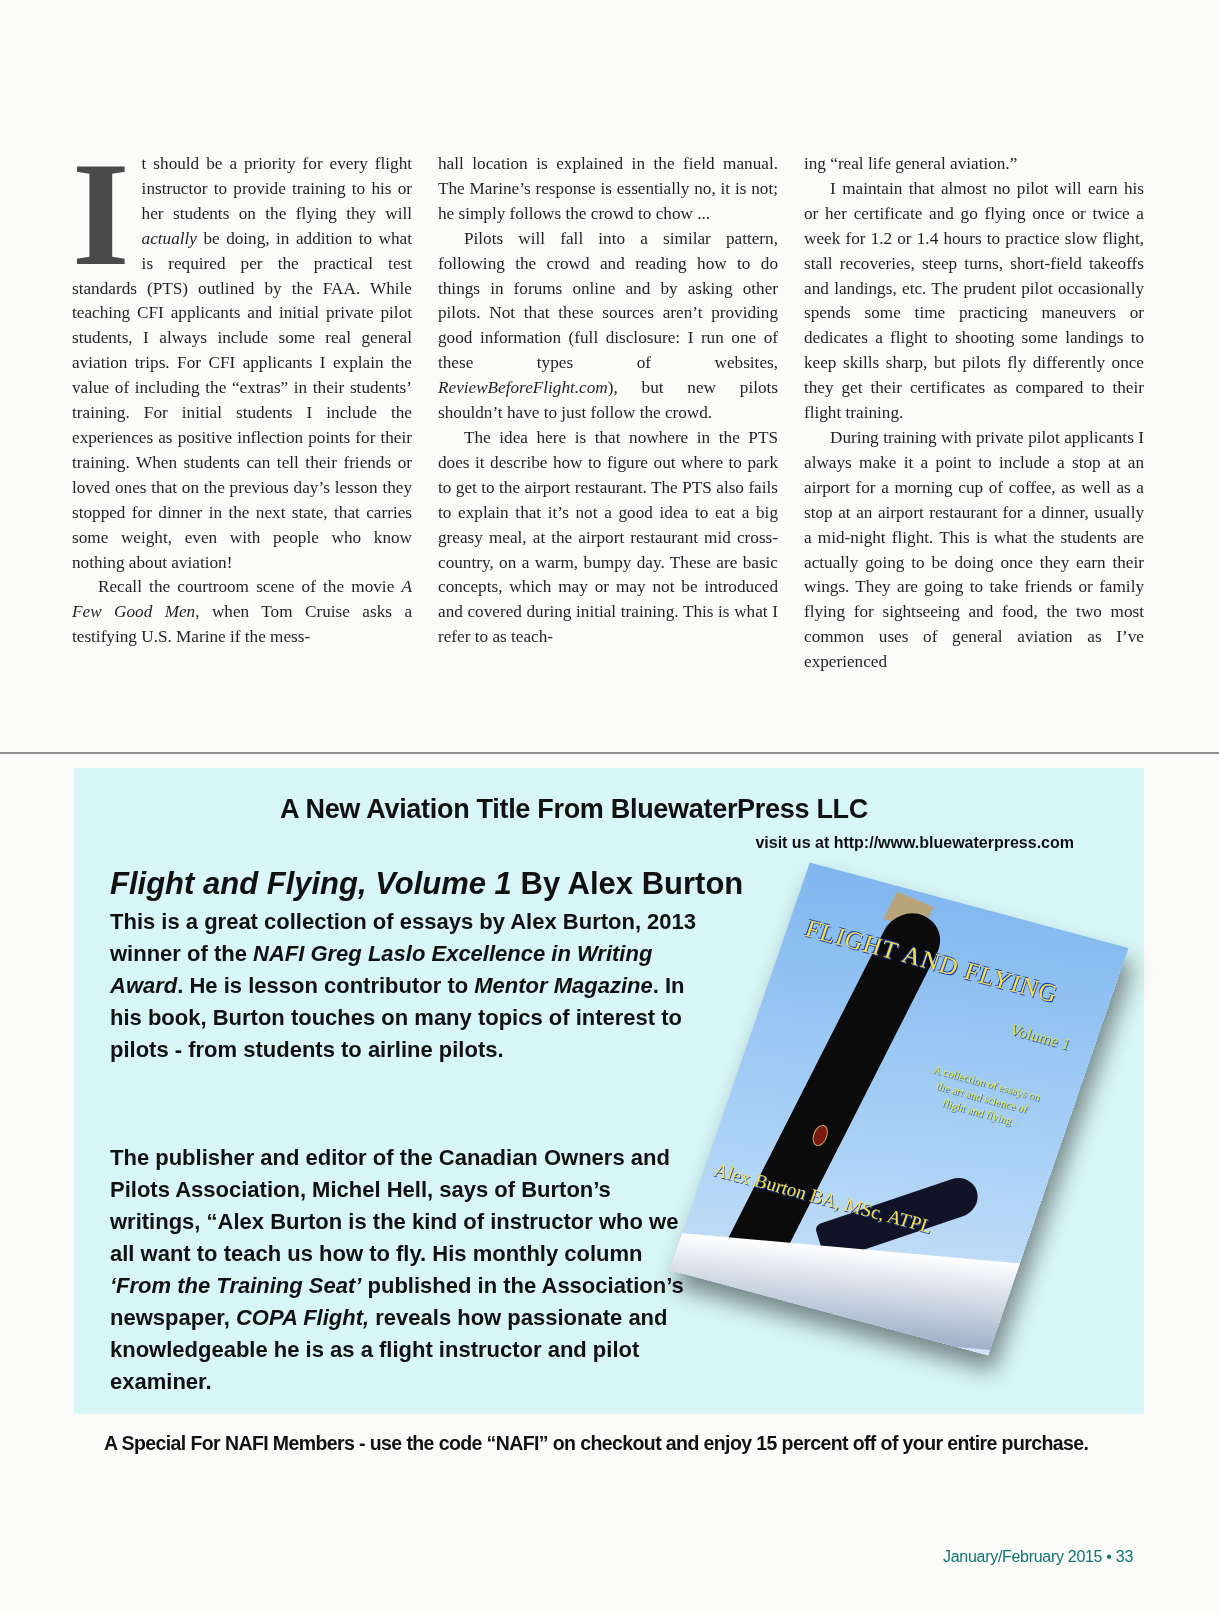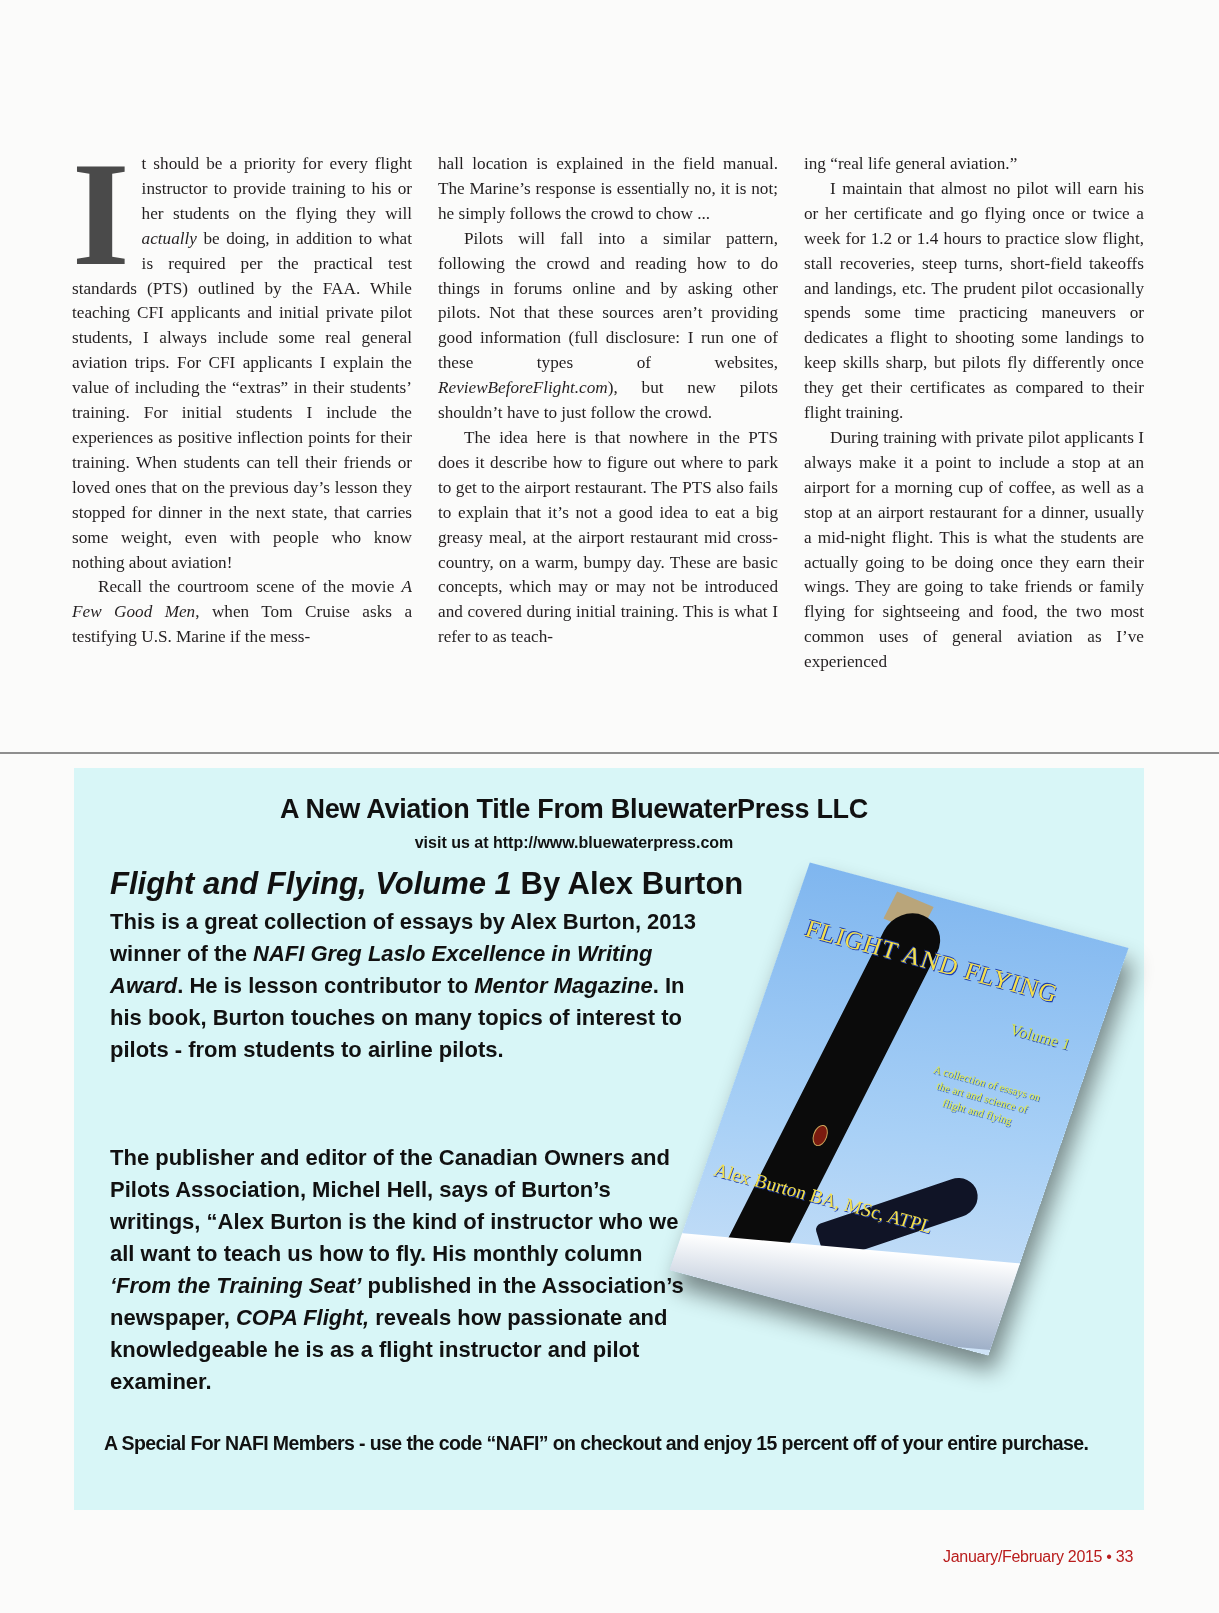--- a/index.html
+++ b/index.html
@@ -21,27 +21,27 @@
   .col3 { left: 732px; }
   .dropcap {
     float: left; font-family: "Liberation Serif", serif; font-size: 148px; line-height: 112px;
     height: 112px; margin: 6px 12px 0 0; color: #4a4a4a; font-weight: bold;
   }
   em { font-style: italic; }
 
   .divider { position: absolute; left: 0; top: 752px; width: 1219px; height: 2px; background: #8e8e8e; }
 
   .ad {
-    position: absolute; left: 74px; top: 768px; width: 1070px; height: 742px;
+    position: absolute; left: 74px; top: 768px; width: 1070px; height: 646px;
     background: #d8f6f7;
     font-family: "Liberation Sans", "DejaVu Sans", sans-serif; color: #111;
   }
   .ad-title { position: absolute; top: 26px; left: 0; width: 1000px; text-align: center;
     font-size: 27px; font-weight: bold; letter-spacing: -0.3px; }
-  .ad-url { position: absolute; top: 66px; left: 0; width: 1000px; text-align: center;
+  .ad-url { position: absolute; top: 66px; left: 0; width: 1000px; text-align: right;
     font-size: 16px; font-weight: bold; }
   .book-title { position: absolute; top: 98px; left: 36px; font-size: 31px; font-weight: bold; }
   .book-title .it { font-style: italic; }
   .ad-para { position: absolute; left: 36px; width: 590px; font-size: 22px; line-height: 32px; font-weight: bold; }
   .ad-para .it { font-style: italic; }
   .p1 { top: 138px; }
   .p2 { top: 374px; }
   .special { position: absolute; top: 664px; left: 30px; font-size: 19.5px; font-weight: bold; letter-spacing: -0.6px; }
 
   .cover-wrap { position: absolute; left: 620px; top: 96px; width: 430px; height: 470px; }
@@ -59,21 +59,21 @@
   .blade-tip { position: absolute; left: 90px; top: 8px; width: 40px; height: 30px; background: #b9a57a; transform: rotate(8deg); }
   .blade2 { position: absolute; left: 120px; top: 300px; width: 160px; height: 40px; background: #101426; transform: rotate(-35deg); border-radius: 6px 20px 20px 6px; }
   .hub { position: absolute; left: -20px; top: 360px; width: 400px; height: 90px; background: linear-gradient(180deg,#ffffff,#9fb0c8); transform: rotate(-10deg); }
   .cover-title { position: absolute; left: 18px; top: 50px; font-family: "Liberation Serif", serif; font-size: 25px; color: #f4e04c;
     text-shadow: 1px 1px 0 #1d3cae, -1px -1px 0 #1d3cae; letter-spacing: 1px; white-space: nowrap; }
   .cover-vol { position: absolute; right: 24px; top: 100px; font-family: "Liberation Serif", serif; font-size: 16px; color: #d6e24a; text-shadow: 1px 1px 0 #2a4aa8; }
   .cover-blurb { position: absolute; right: 30px; top: 160px; width: 120px; text-align: center; font-family: "Liberation Serif", serif; font-size: 11px; line-height: 15px; color: #e2e93e; text-shadow: 1px 1px 0 #3f6ab5; }
   .cover-author { position: absolute; left: 10px; top: 310px; font-family: "Liberation Serif", serif; font-size: 19px; color: #f4e04c; text-shadow: 1px 1px 0 #1d3cae; white-space: nowrap; }
   .badge { position: absolute; left: 92px; top: 250px; width: 12px; height: 20px; border: 1px solid #c9a35a; border-radius: 50%; background: #7b1b0f; }
 
-  .footer { position: absolute; top: 1548px; right: 86px; font-family: "Liberation Sans", sans-serif; font-size: 16px; color: #b91c1c; letter-spacing: -0.3px; margin-left: 28px; }
+  .footer { position: absolute; top: 1548px; right: 86px; font-family: "Liberation Sans", sans-serif; font-size: 16px; color: #0f766e; letter-spacing: -0.3px; margin-left: 28px; }
 </style>
 </head>
 <body>
 
 <div class="columns">
   <div class="col col1">
     <p><span class="dropcap">I</span><span>t should be a priority for every flight instructor to provide training to his or her students on the flying they will </span><em>actually</em><span> be doing, in addition to what is required per the practical test standards (PTS) outlined by the FAA. While teaching CFI applicants and initial private pilot students, I always include some real general aviation trips. For CFI applicants I explain the value of including the “extras” in their students’ training. For initial students I include the experiences as positive inflection points for their training. When students can tell their friends or loved ones that on the previous day’s lesson they stopped for dinner in the next state, that carries some weight, even with people who know nothing about aviation!</span></p>
     <p class="indent"><span>Recall the courtroom scene of the movie </span><em>A Few Good Men</em><span>, when Tom Cruise asks a testifying U.S. Marine if the mess-</span></p>
   </div>
   <div class="col col2">

